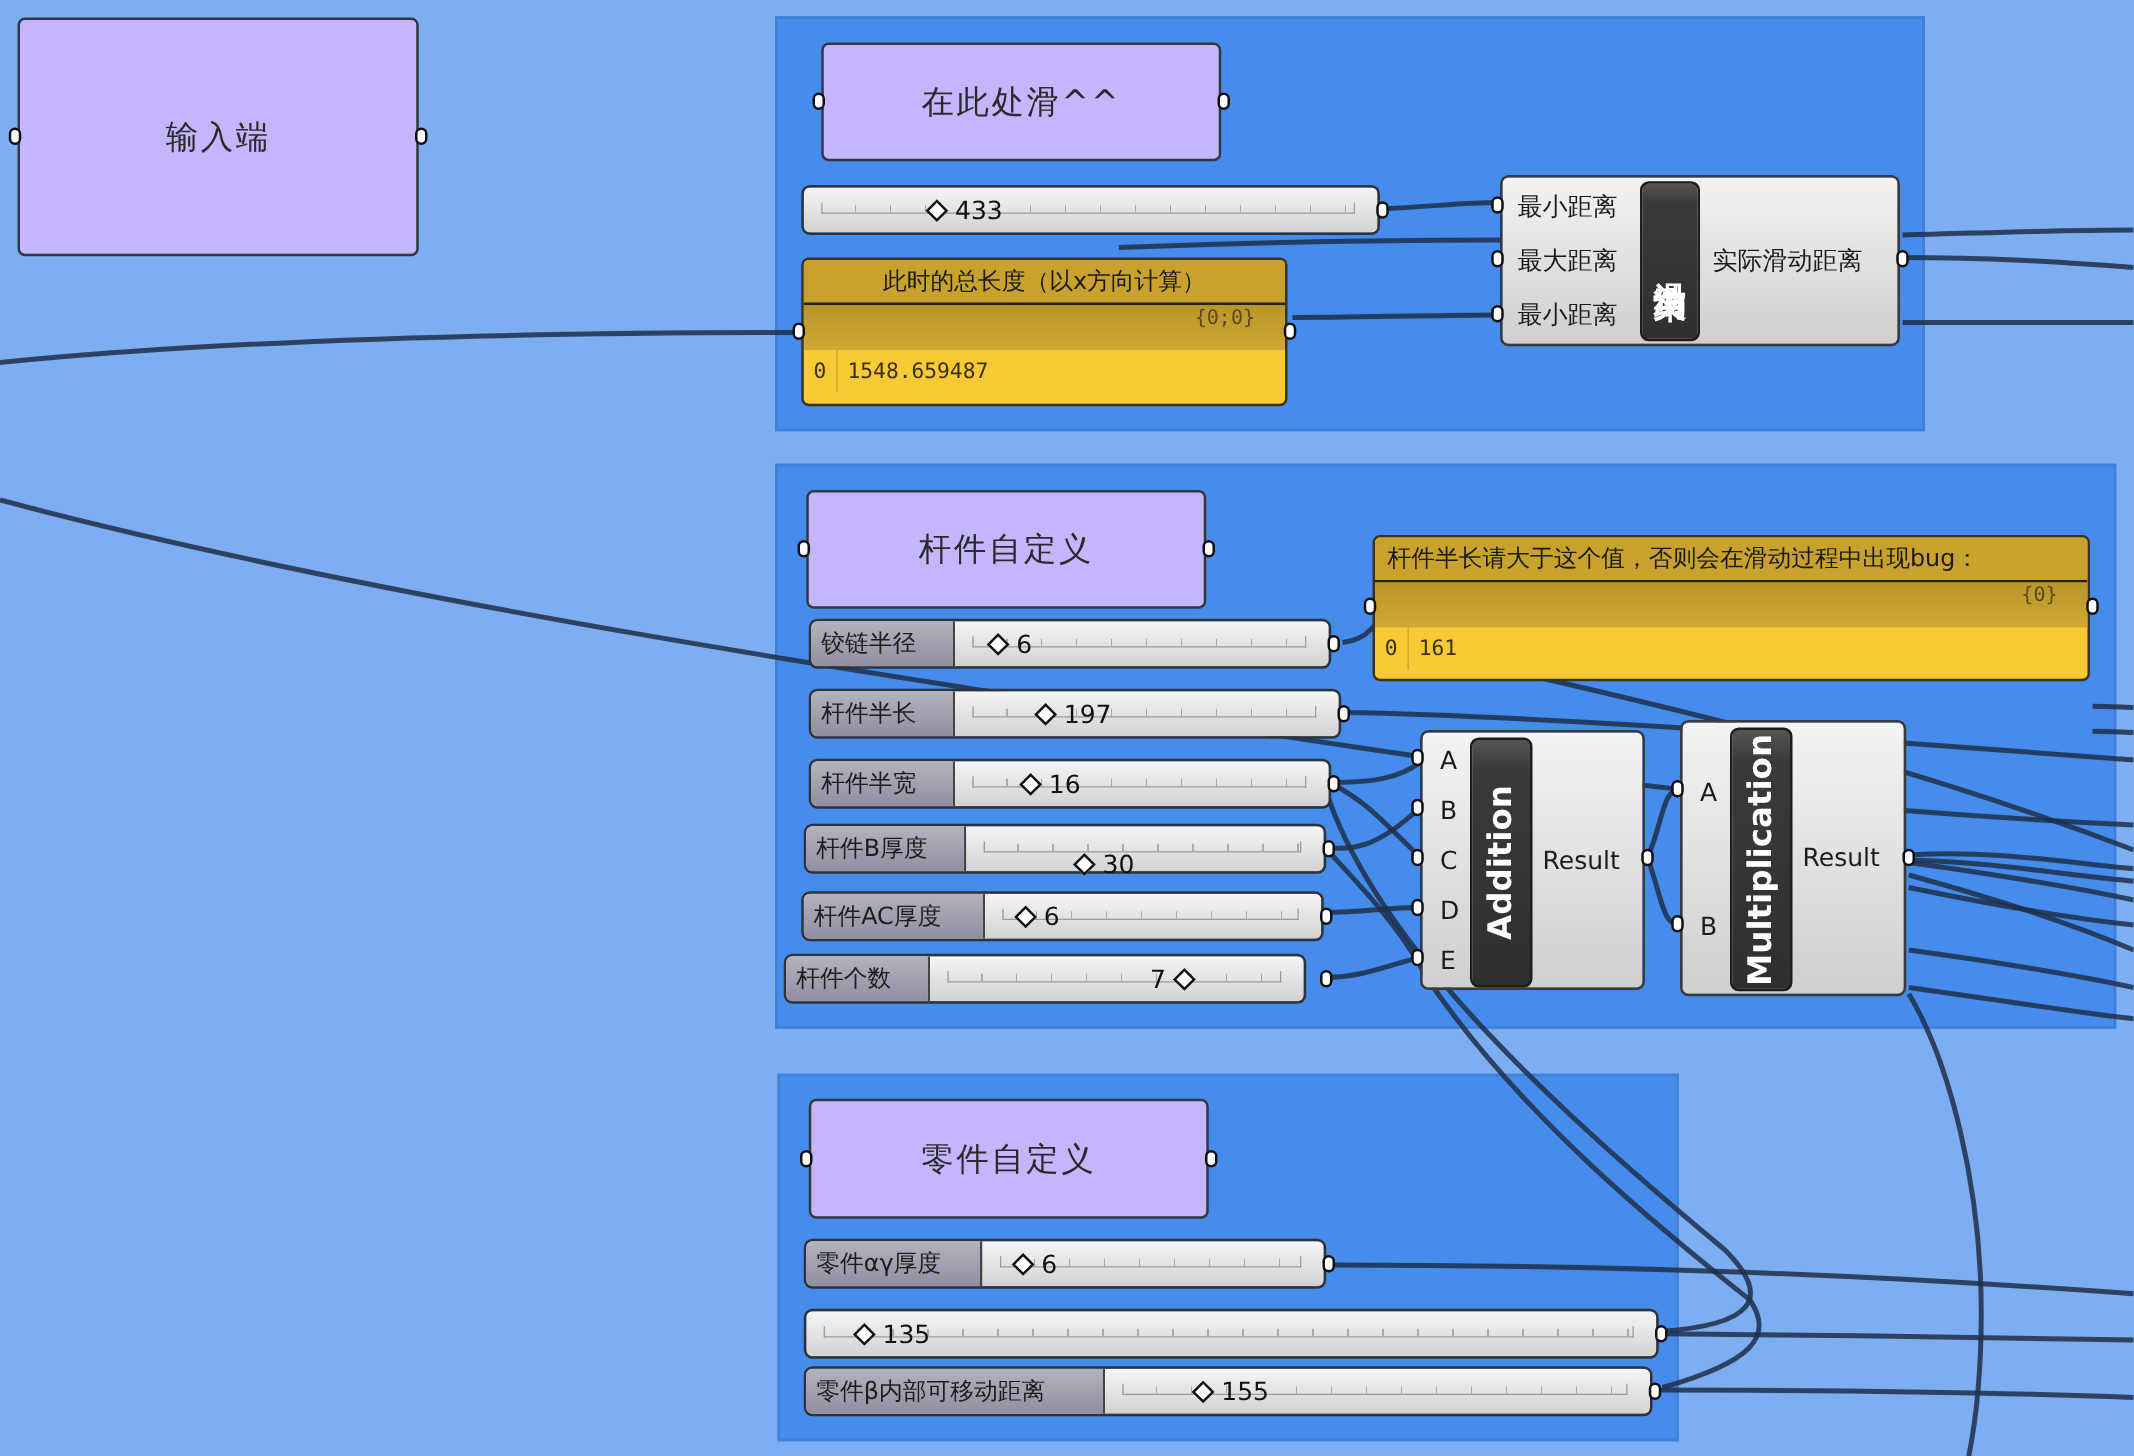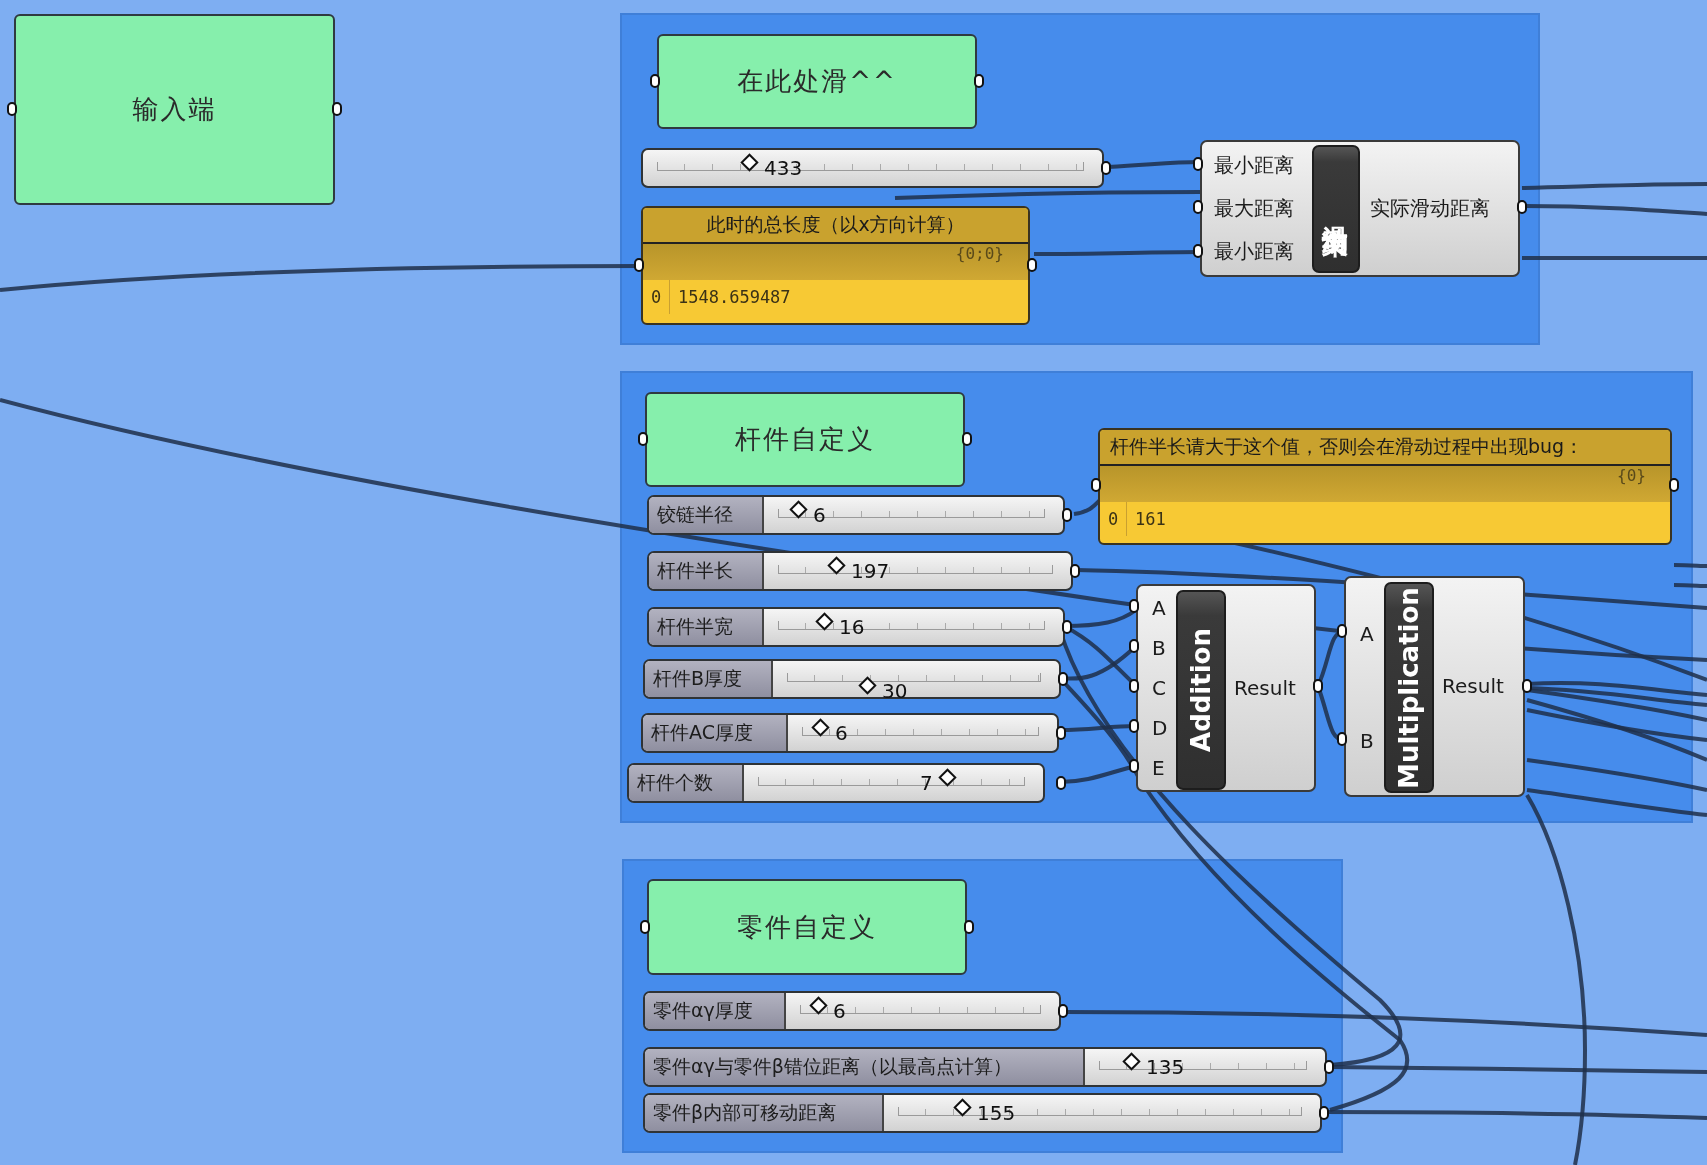--- a/index.html
+++ b/index.html
@@ -1,26 +1,26 @@
 <!DOCTYPE html>
 <html><head>
 <meta charset="utf-8">
 <style>
   html,body{margin:0;padding:0;}
   body{width:1707px;height:1165px;position:relative;overflow:hidden;background:#7eaef2;font-family:"DejaVu Sans","Liberation Sans",sans-serif;}
   .wires{position:absolute;left:0;top:0;width:1707px;height:1165px;pointer-events:none;}
   .group{position:absolute;background:#468cec;border:2px solid #3f7fd8;box-sizing:border-box;}
-  .scribble{position:absolute;background:#86efac;border:2px solid #2f3a40;border-radius:6px;box-sizing:border-box;display:flex;align-items:center;justify-content:center;font-size:26px;color:#2a2a2a;letter-spacing:2px;font-family:"DejaVu Sans",sans-serif;}
+  .scribble{position:absolute;background:#c4b5fd;border:2px solid #2f3a40;border-radius:6px;box-sizing:border-box;display:flex;align-items:center;justify-content:center;font-size:26px;color:#2a2a2a;letter-spacing:2px;font-family:"DejaVu Sans",sans-serif;}
   .port{position:absolute;width:10px;height:14px;background:#fff;border:2.5px solid #111;border-radius:7px;box-sizing:border-box;}
   .slider{position:absolute;height:40px;border:2px solid #2f3336;border-radius:7px;box-sizing:border-box;display:flex;background:linear-gradient(#f5f5f5,#d2d2d2);}
   .slider .lbl{height:100%;background:linear-gradient(#b2b2c0,#8f8fa0);border-right:2px solid #444;border-radius:5px 0 0 5px;display:flex;align-items:center;padding:0 8px;font-size:19px;color:#1c1c1c;white-space:nowrap;box-sizing:border-box;}
   .slider .track{flex:1;position:relative;}
   .slider .rail{position:absolute;left:14px;right:18px;top:12px;height:8px;border-left:1px solid #9a9a9a;border-right:1px solid #9a9a9a;border-bottom:1px solid #9a9a9a;}
   .slider .ticks{position:absolute;left:14px;right:18px;top:14px;height:6px;background:repeating-linear-gradient(90deg,transparent 0,transparent 27px,#aaa 27px,#aaa 28px);}
-  .slider .val{position:absolute;top:50%;transform:translateY(-50%);font-size:20px;color:#111;display:flex;align-items:flex-start;gap:8px;background:transparent;}
+  .slider .val{position:absolute;top:50%;transform:translateY(-50%);font-size:20px;color:#111;display:flex;align-items:center;gap:8px;background:transparent;}
   .diamond{display:inline-block;width:9px;height:9px;border:2.5px solid #111;background:#fff;transform:rotate(45deg);}
   .panel{position:absolute;border:2px solid #3a3320;border-radius:6px;box-sizing:border-box;background:#f7c934;overflow:hidden;font-family:"DejaVu Sans Mono","Liberation Mono",monospace;}
   .panel .ptitle{height:34px;background:#c9a22e;border-bottom:2px solid #222;display:flex;align-items:center;padding-left:10px;font-family:"DejaVu Sans",sans-serif;font-size:19px;color:#1a1a1a;white-space:nowrap;}
   .panel .phead{height:36px;background:linear-gradient(#b8952a,#d0a833);display:flex;align-items:flex-start;justify-content:flex-end;padding-right:24px;color:#5a4a1a;font-size:16px;position:relative;}
   .panel .prow{display:flex;align-items:center;font-size:17px;color:#3b3216;height:34px;}
   .panel .idx{width:26px;text-align:center;border-right:1px solid #c9a030;height:100%;display:flex;align-items:center;justify-content:center;}
   .panel .cell{padding-left:8px;}
   .comp{position:absolute;border:2px solid #3a3a3a;border-radius:7px;background:linear-gradient(#f3f3f3,#cfcfcf);box-sizing:border-box;}
   .comp .pin{position:absolute;font-size:20px;color:#1c1c1c;white-space:nowrap;}
   .comp .nick{position:absolute;background:linear-gradient(#555 0,#3a3a3a 12%,#2f2f2f 100%);border:2px solid #1d1d1d;border-radius:7px;box-sizing:border-box;display:flex;align-items:center;justify-content:center;}
@@ -281,23 +281,20 @@
       <div class="ticks"></div>
     <div class="val" style="left:26px;">
         <i class="diamond"></i>
         <span>6</span>
       </div>
     </div>
 </div>
 <div class="port" style="left:1058px;top:1004px;"></div>
 
 <div class="slider" style="left:643px;top:1047px;width:684px;">
-  <div class="lbl" style="width:440px;">
-      <span>零件αγ与零件β错位距离（以最高点计算）</span>
-    </div>
   <div class="track">
       <div class="rail"></div>
       <div class="ticks"></div>
     <div class="val" style="left:40px;">
         <i class="diamond"></i>
         <span>135</span>
       </div>
     </div>
 </div>
 <div class="port" style="left:1324px;top:1060px;"></div>

